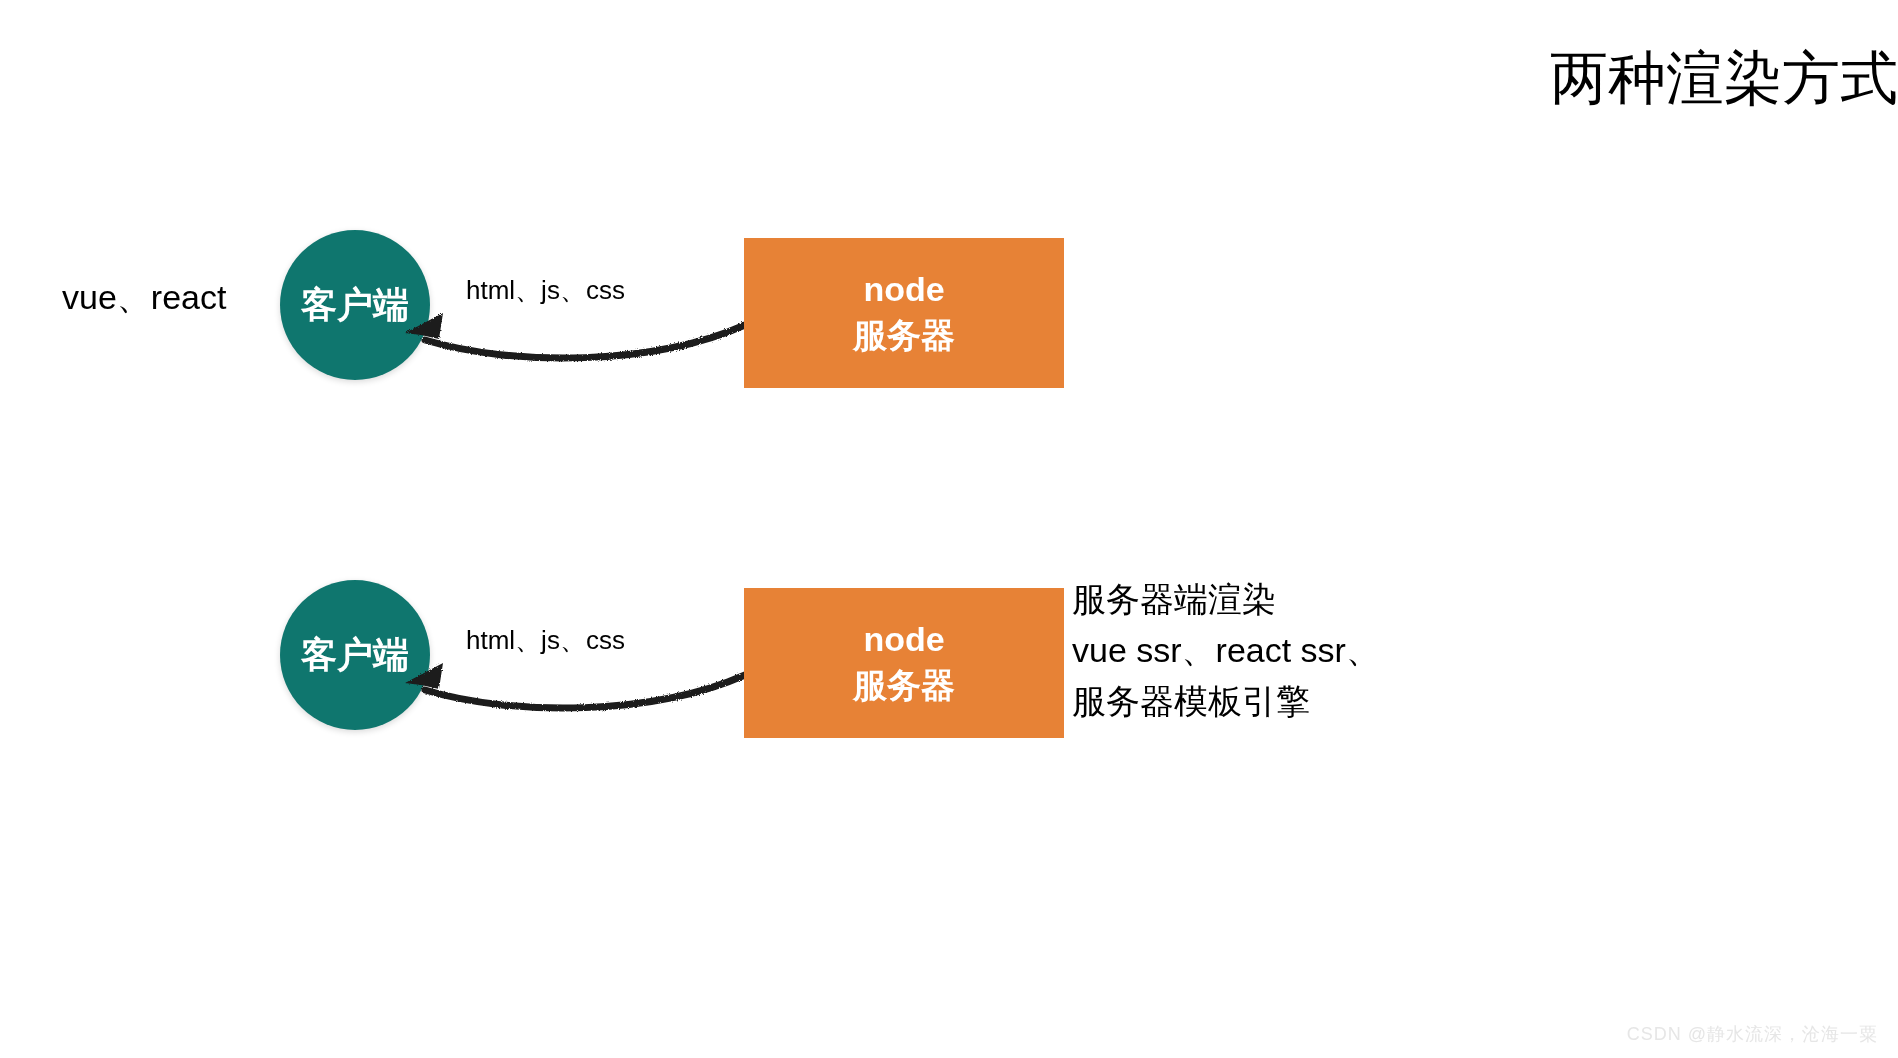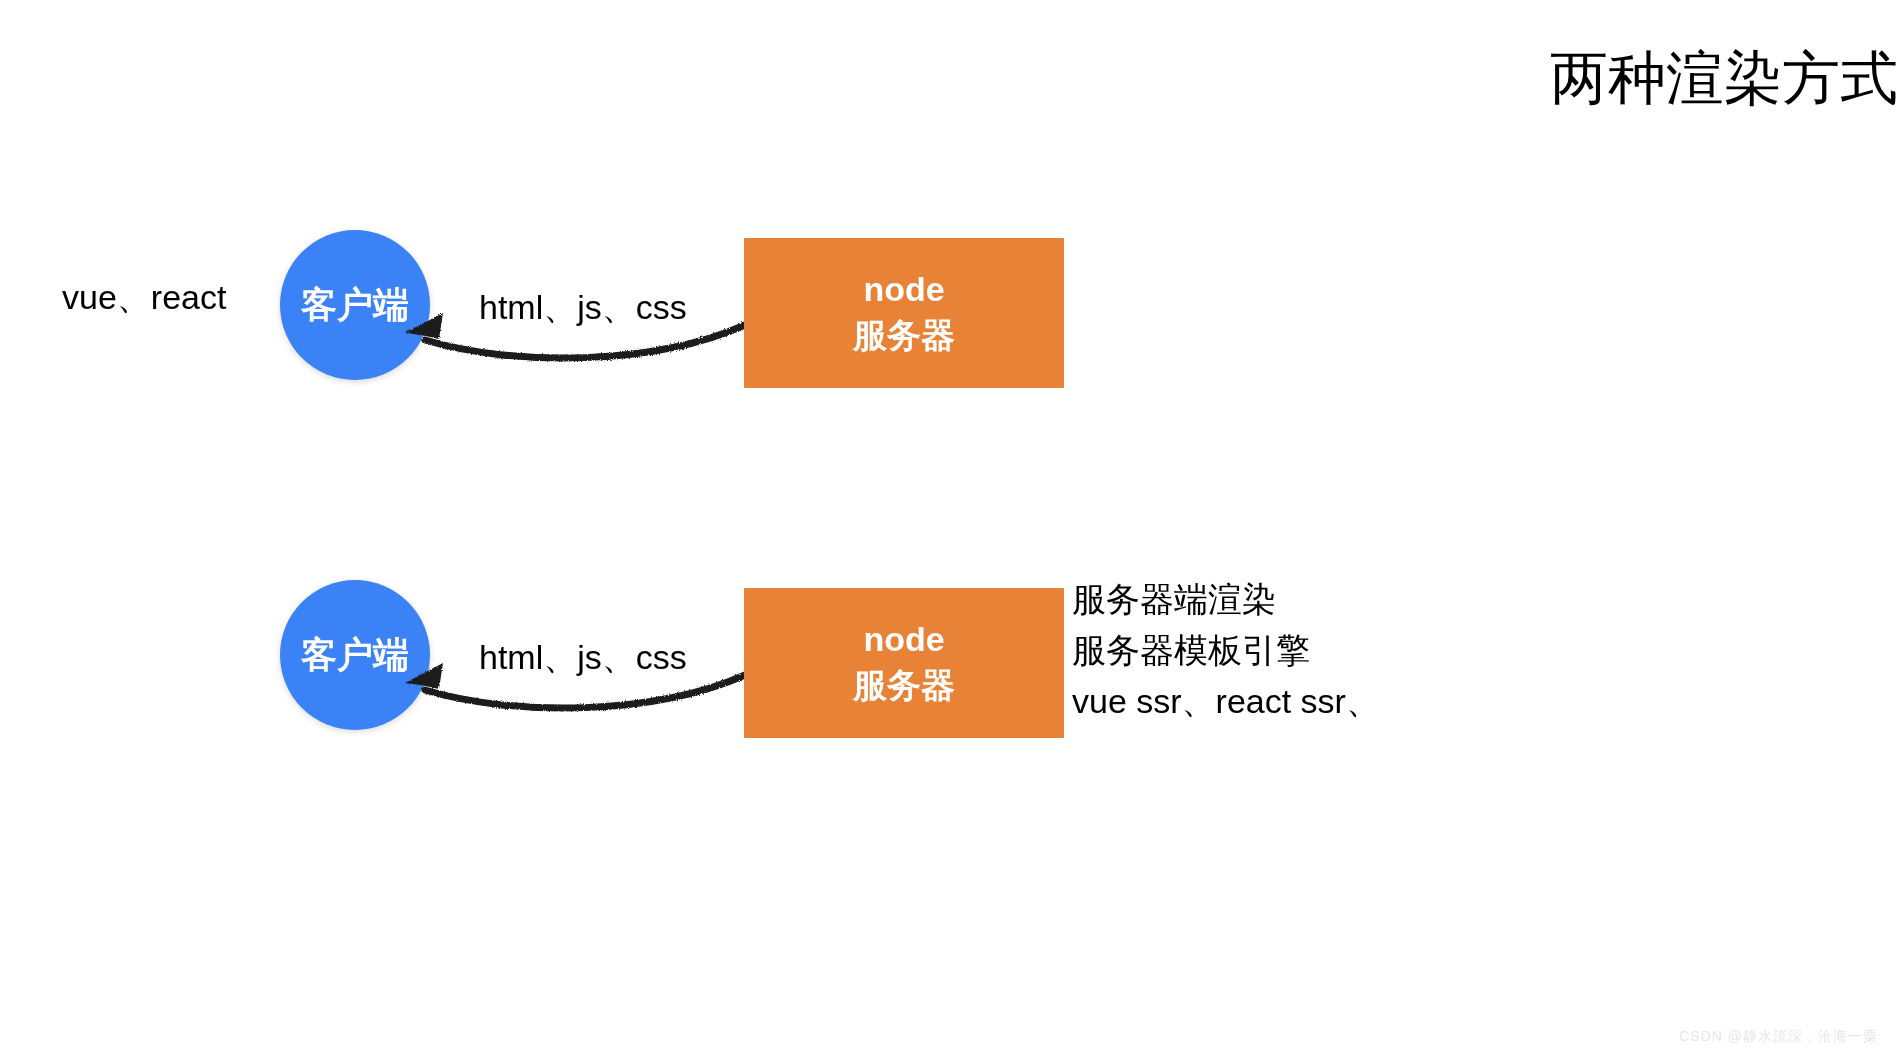--- a/index.html
+++ b/index.html
@@ -28,21 +28,21 @@
     right: 0;
   }
   .row1 { top: 230px; }
   .row2 { top: 580px; }
 
   .client-circle {
     position: absolute;
     width: 150px;
     height: 150px;
     border-radius: 50%;
-    background: #3b82f6;
+    background: #0f766e;
     color: #fff;
     font-size: 36px;
     font-weight: 600;
     display: flex;
     align-items: center;
     justify-content: center;
     left: 280px;
     top: 0px;
     box-shadow: 0 2px 6px rgba(0,0,0,.15);
   }
@@ -67,24 +67,23 @@
   .arrow-wrap {
     position: absolute;
     left: 395px;
     top: 65px;
     width: 360px;
     height: 80px;
   }
   .arrow-label {
     position: absolute;
     left: 466px;
-    top: 55px;
-    font-size: 34px;
+    top: 43px;
+    font-size: 26px;
     color: #000;
-    margin-left: 13px;
   }
 
   .side-text {
     position: absolute;
     font-size: 34px;
     line-height: 1.5;
     color: #000;
   }
   .side-left {
     left: 62px;
@@ -92,21 +91,21 @@
   }
   .side-right {
     left: 1072px;
     top: -6px;
   }
 
   .watermark {
     position: absolute;
     right: 20px;
     bottom: 12px;
-    font-size: 14px;
+    font-size: 18px;
     color: #e6e6e6;
     letter-spacing: 1px;
   }
 </style>
 </head>
 <body>
 
 <div class="title">两种渲染方式</div>
 
 <div class="row row1">
@@ -155,18 +154,18 @@
     </svg>
   </div>
 
   <div class="server-box">
     <div>node</div>
     <div>服务器</div>
   </div>
 
   <div class="side-text side-right">
     <div>服务器端渲染</div>
+    <div>vue ssr、react ssr、</div>
     <div>服务器模板引擎</div>
-    <div>vue ssr、react ssr、</div>
   </div>
 </div>
 
 <div class="watermark">CSDN @静水流深，沧海一粟</div>
 
 </body></html>

